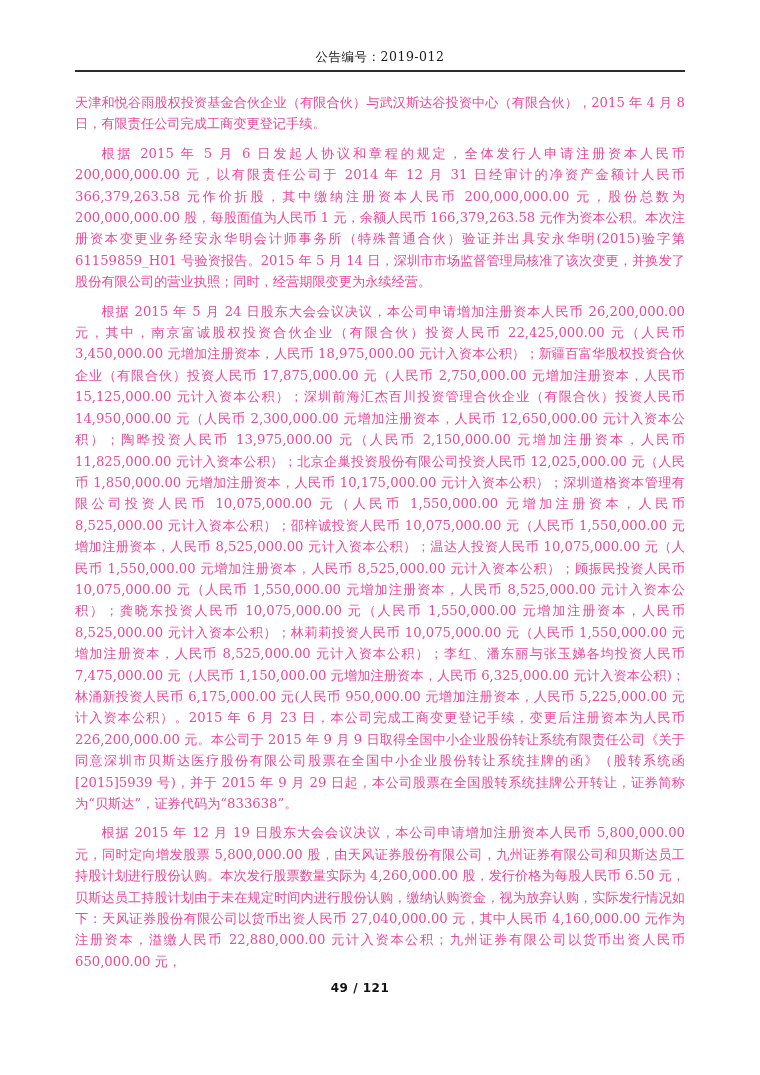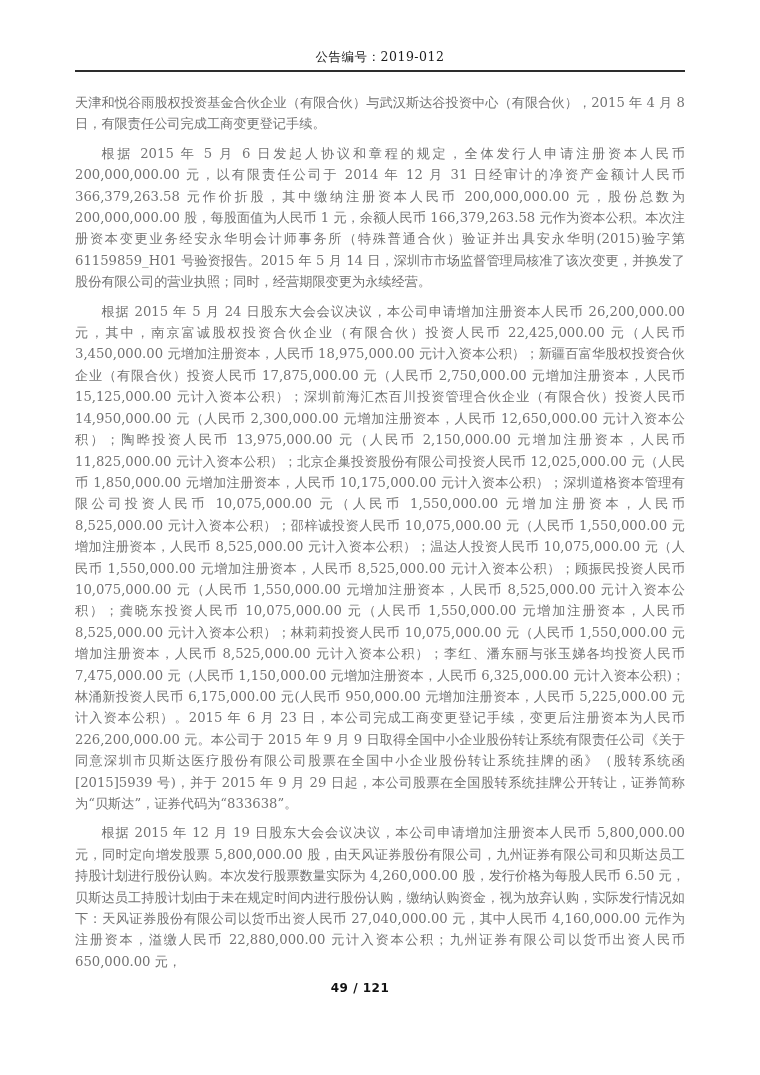--- a/index.html
+++ b/index.html
@@ -38,21 +38,21 @@
     }
     .body-text {
       position: absolute;
       top: 92px;
       left: 75px;
       width: 610px;
       font-size: 13.2px;
       line-height: 21.4px;
       text-align: justify;
       text-justify: inter-ideograph;
-      color: #737373;
+      color: #ec4899;
     }
     .body-text p {
       margin: 0 0 8px 0;
       text-indent: 2em;
       word-break: break-word;
     }
     .body-text p.no-indent {
       text-indent: 0;
     }
     .page-footer {

